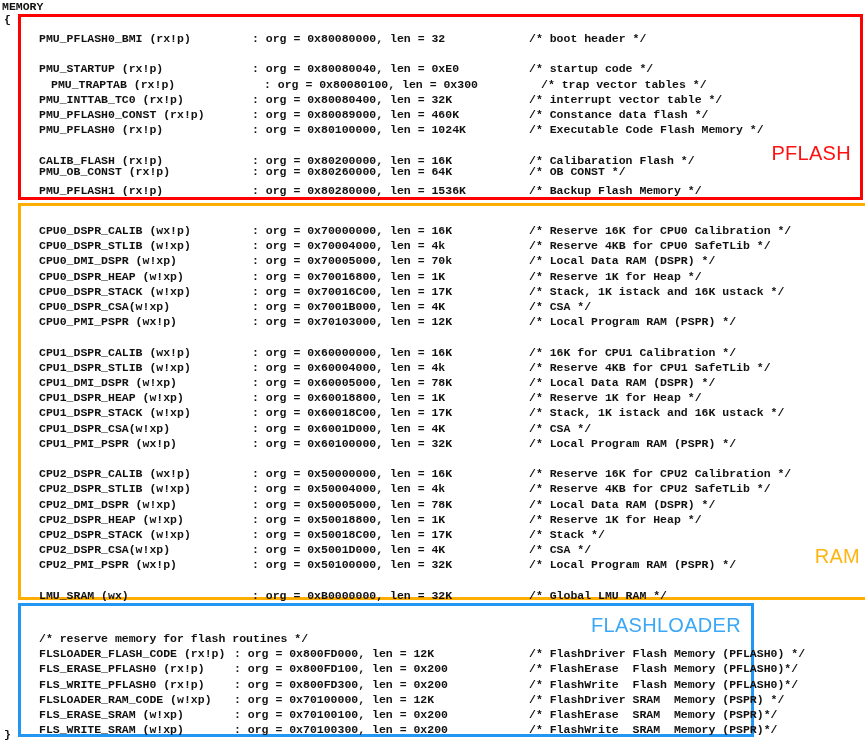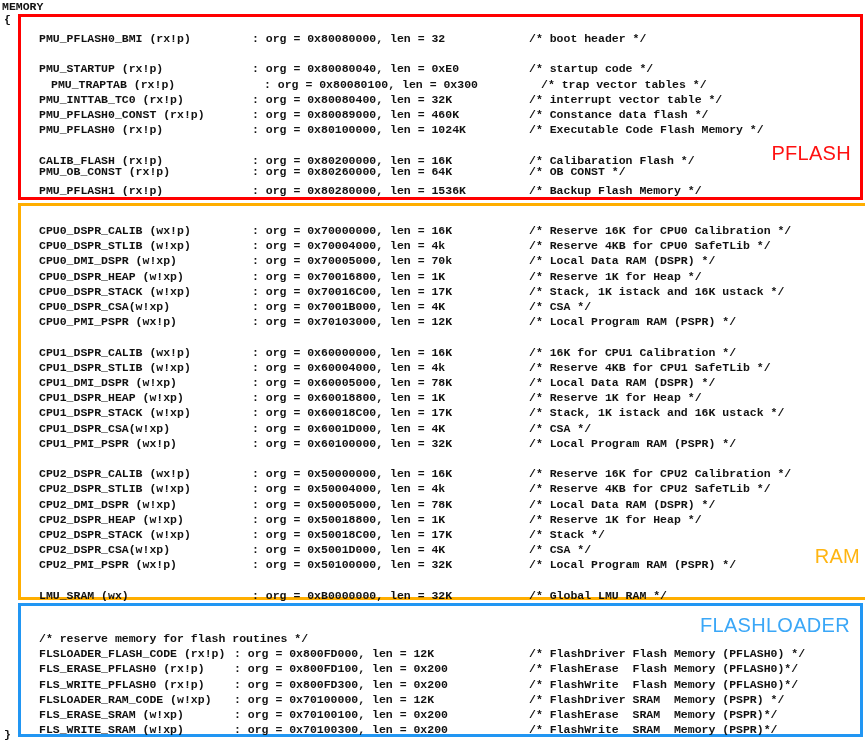--- a/index.html
+++ b/index.html
@@ -62,21 +62,21 @@
   .region-ram {
     left: 18px;
     top: 203px;
     width: 861px;
     height: 397px;
     border: 3px solid #ffae00;
   }
   .region-flashloader {
     left: 18px;
     top: 603px;
-    width: 845px;
+    width: 736px;
     height: 134px;
     border: 3px solid #2196f3;
   }
 
   
   .region-label {
     position: absolute;
     font-family: "Liberation Sans", sans-serif;
     font-size: 20px;
     line-height: 26px;

